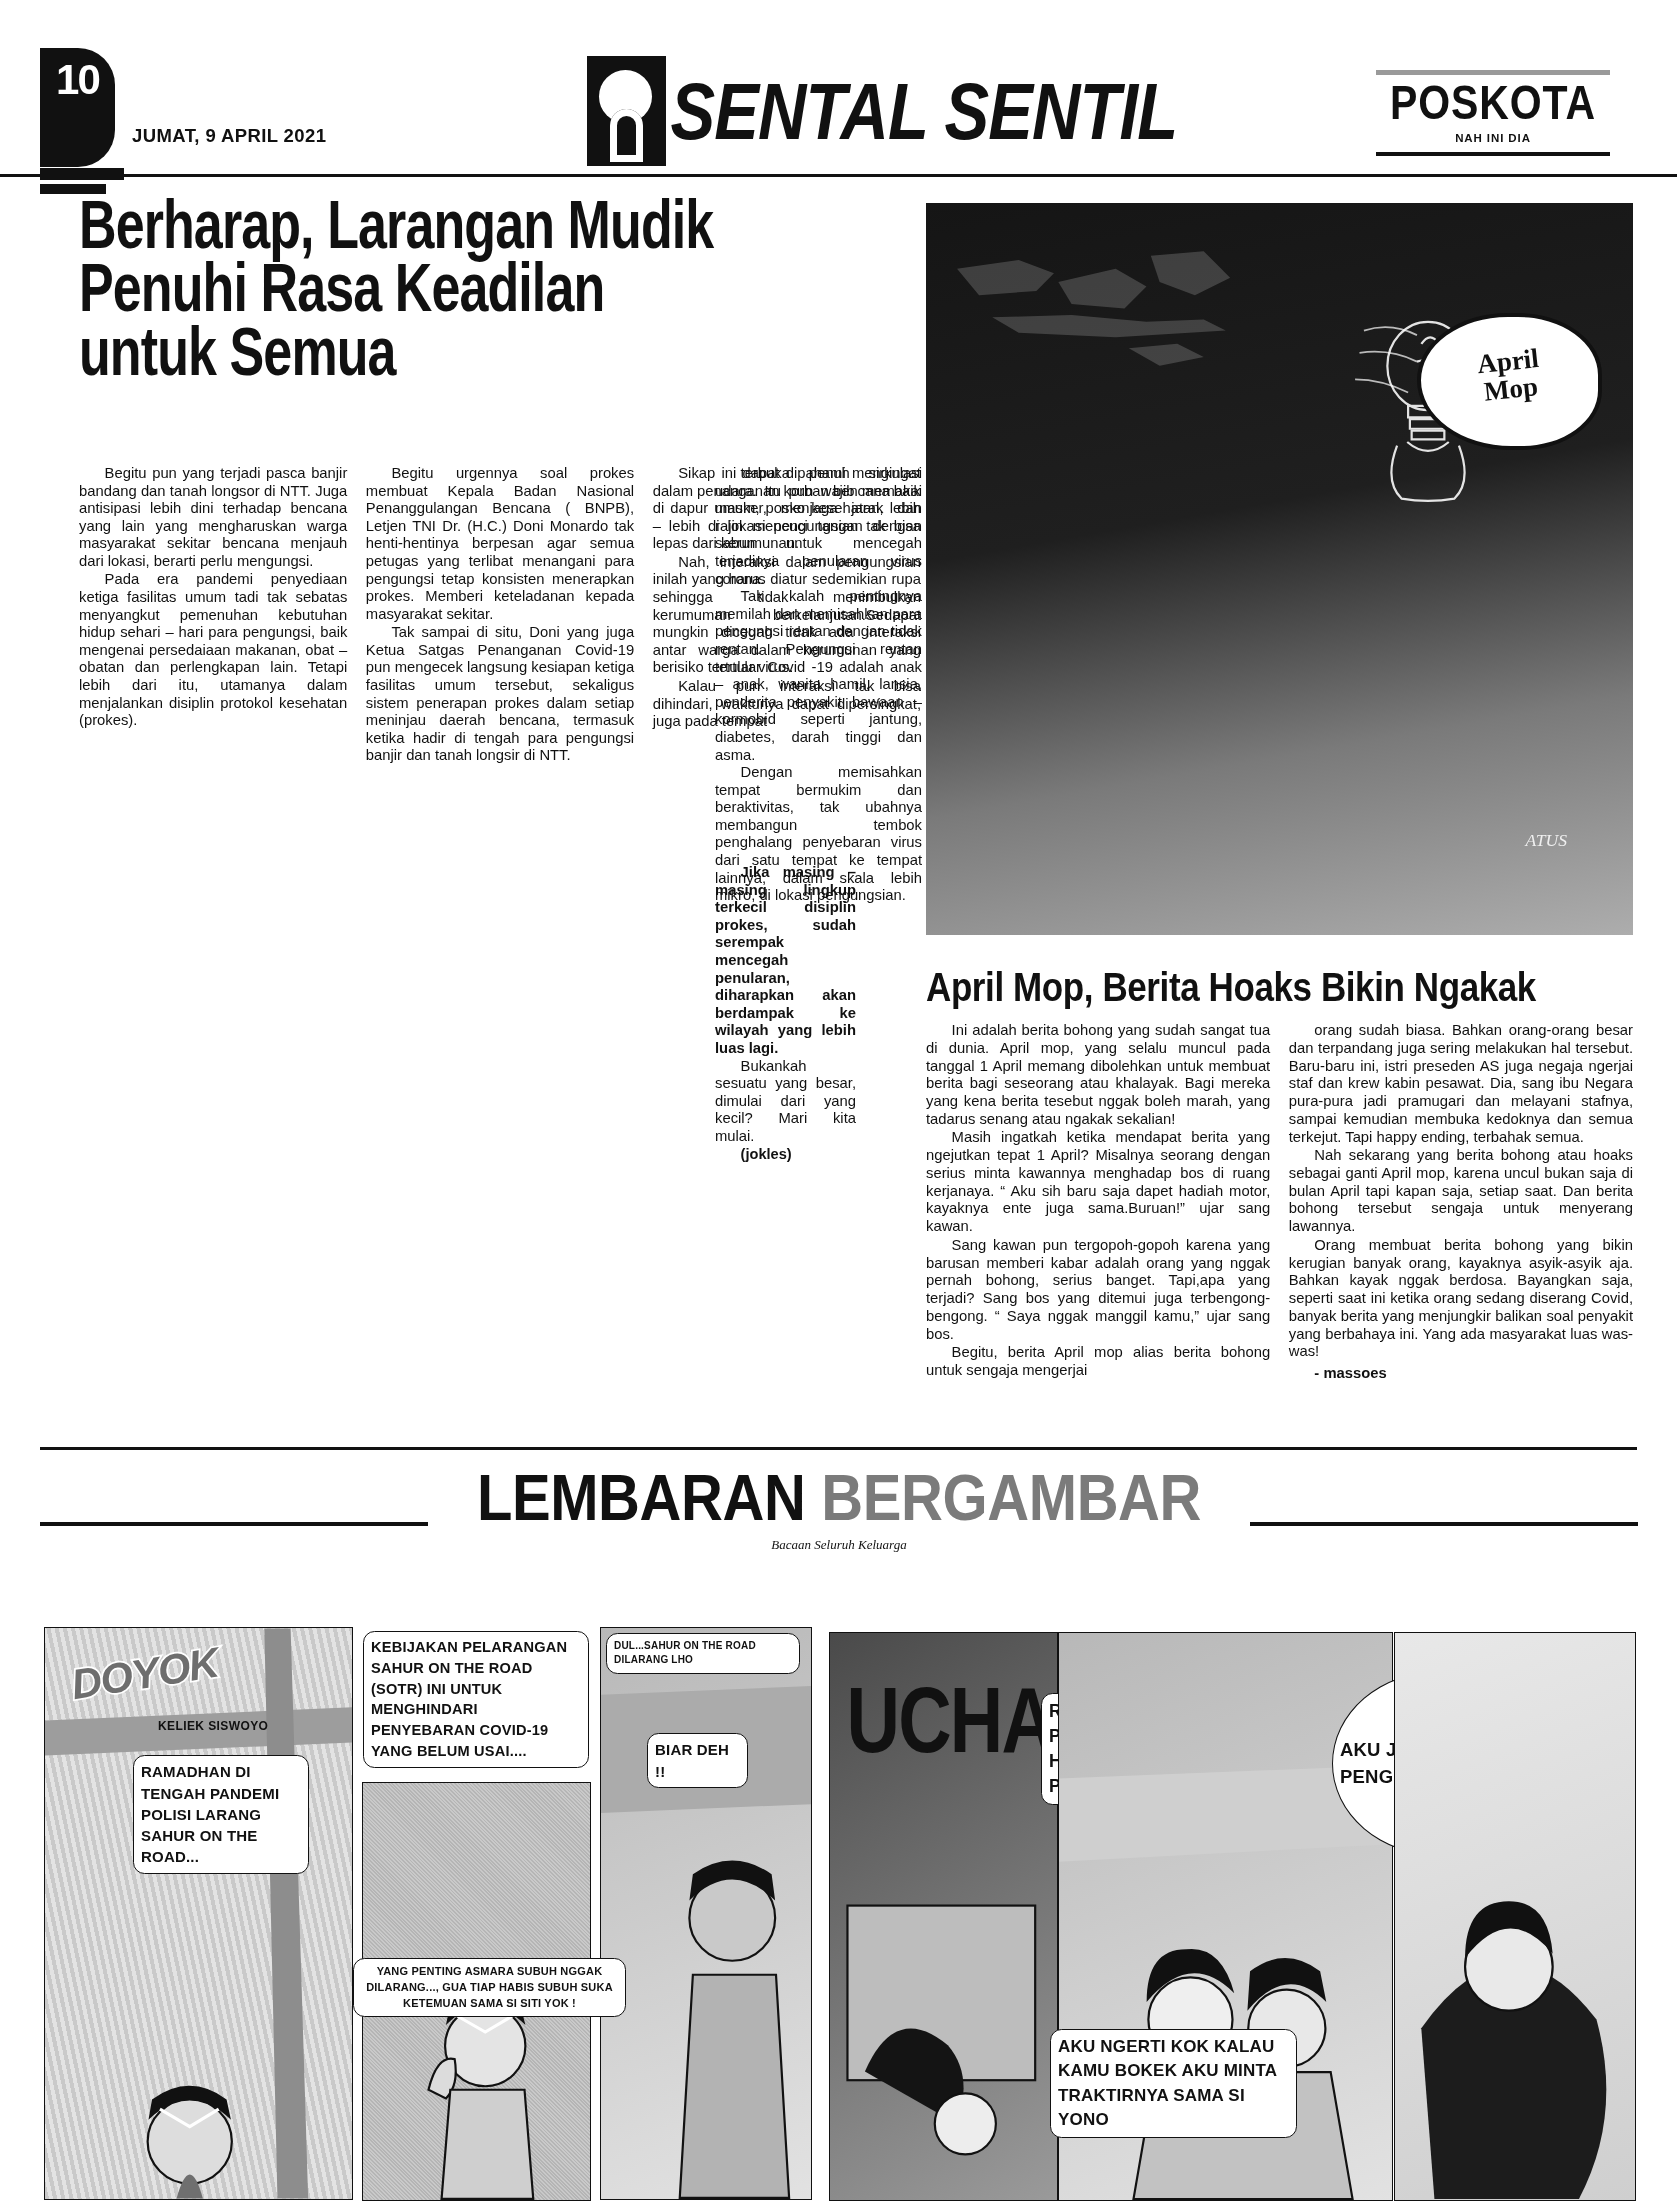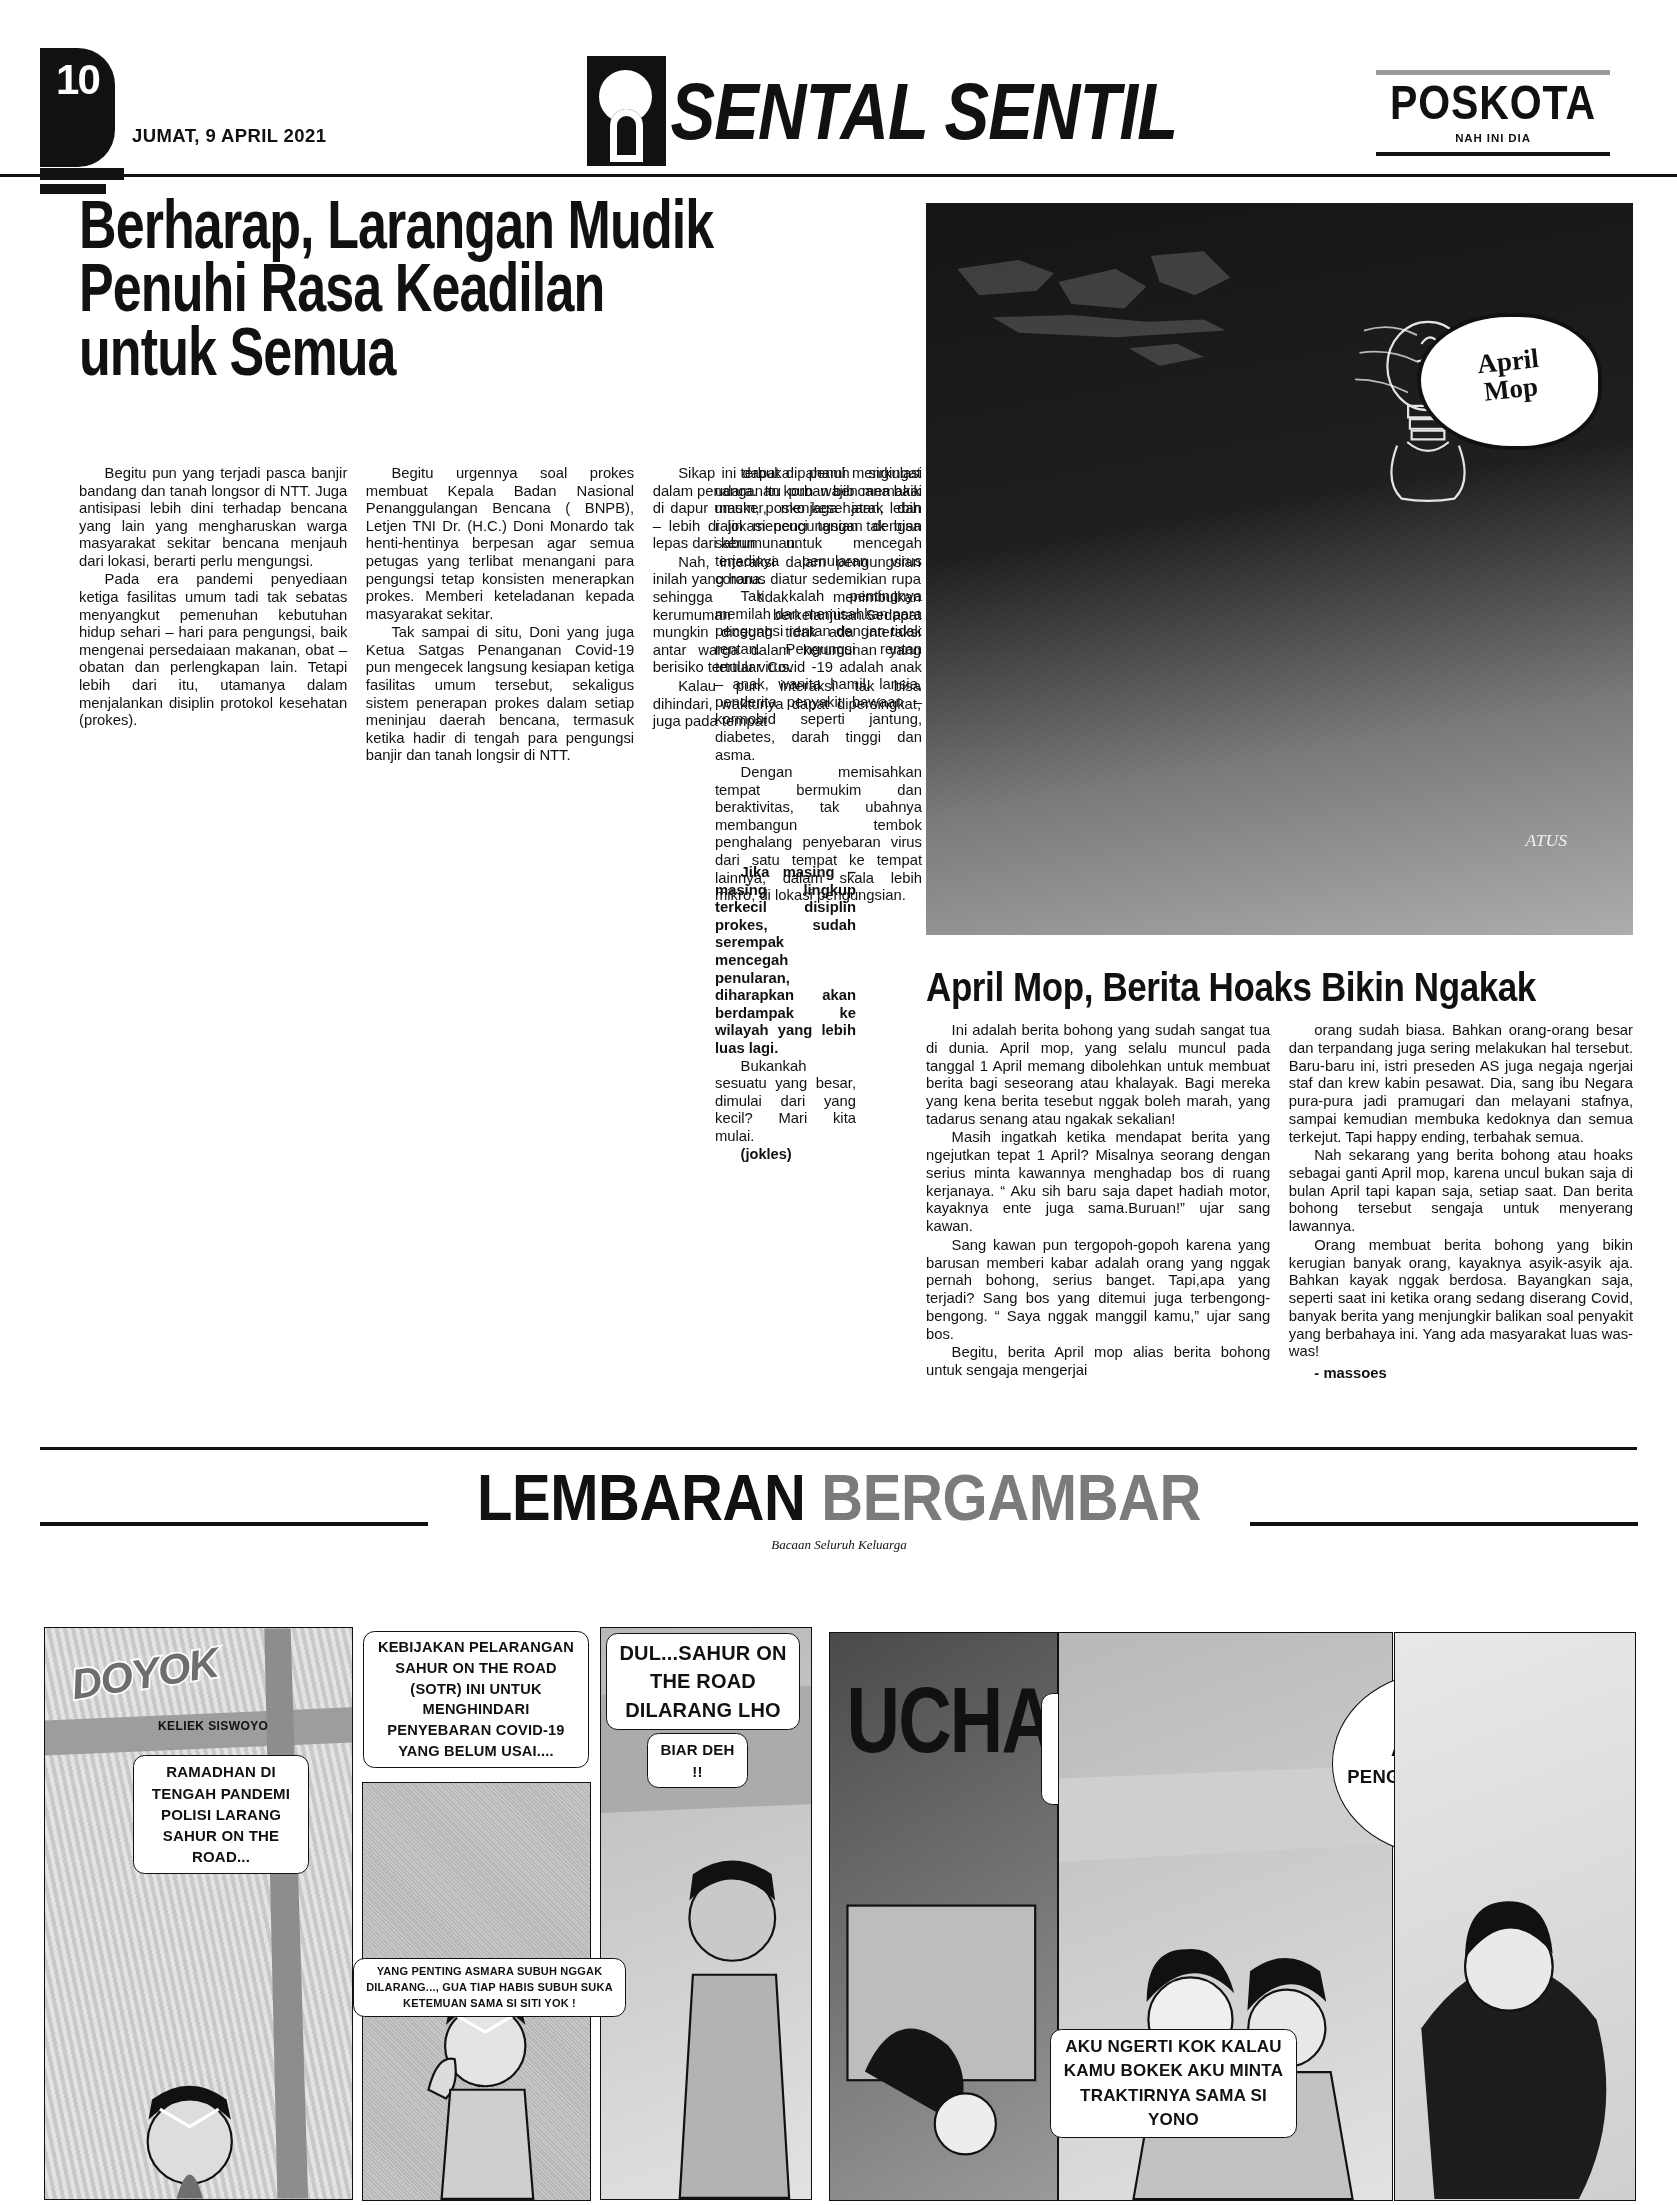--- a/index.html
+++ b/index.html
@@ -95,21 +95,21 @@
   .comic { position:absolute; background:#fff; }
   .panel { position:absolute; border:1.8px solid #111; overflow:hidden;
       background:#d7d7d7; }
   .panel.dark { background:linear-gradient(150deg,#4a4a4a,#9a9a9a); }
   .panel.mid  { background:linear-gradient(160deg,#b8b8b8,#e2e2e2); }
   .panel.light{ background:linear-gradient(160deg,#e8e8e8,#cfcfcf); }
   .panel.noise{ background:repeating-linear-gradient(45deg,#b5b5b5 0 1.3px,#c9c9c9 1.3px 2.6px); }
   .panel.stripe{ background:repeating-linear-gradient(0deg,#c4c4c4 0 3.1px,#dcdcdc 3.1px 6.2px); }
 
   .balloon { position:absolute; background:#fff; border:1.8px solid #111; border-radius:11.5px;
-      padding:5.3px 7px; text-align:center; font-weight:bold; color:#111; line-height:1.42;
+      padding:5.3px 7px; text-align:left; font-weight:bold; color:#111; line-height:1.42;
       font-family:"Liberation Sans", sans-serif; letter-spacing:0.2px; }
   .balloon.oval { border-radius:50%; }
 
   .logo-doyok { position:absolute; font-size:42px; font-weight:bold; font-style:italic;
       color:#6e6e6e; -webkit-text-stroke:3.5px #fff; paint-order:stroke fill;
       letter-spacing:-1.3px; transform:rotate(-9deg); }
   .logo-credit { position:absolute; font-size:12px; font-weight:bold; color:#111;
       letter-spacing:0.4px; }
   .logo-ucha { position:absolute; font-size:74px; font-weight:bold; color:#111;
       letter-spacing:-1.8px; transform:scaleY(1.25); transform-origin:left top; }
@@ -264,21 +264,21 @@
   </div>
 
   <div class="panel mid" style="left:556px;top:4.4px;width:212px;height:573px;">
     <svg viewBox="0 0 480 1300" style="position:absolute;inset:0;width:100%;height:100%">
       <path d="M0 150 L480 130 L480 400 L0 420 Z" fill="#ababab"></path>
       <circle cx="300" cy="660" r="98" fill="#c9c9c9" stroke="#111" stroke-width="5"></circle>
       <path d="M202 620 q98 -96 196 0 l-8 -60 q-90 -62 -180 0 z" fill="#111"></path>
       <path d="M210 790 L400 790 L430 1300 L180 1300 Z" fill="#b3b3b3" stroke="#111" stroke-width="5"></path>
     </svg>
   </div>
-  <div class="balloon" style="left:562px;top:9.7px;width:194px;font-size:20px;">DUL...SAHUR ON THE ROAD DILARANG LHO</div>
+  <div class="balloon" style="left:562px;top:9.7px;width:194px;font-size:10px;">DUL...SAHUR ON THE ROAD DILARANG LHO</div>
   <div class="balloon" style="left:603px;top:110px;width:101px;font-size:15px;">BIAR DEH !!</div>
 
   <div class="balloon" style="left:309px;top:335px;width:273px;font-size:11px;text-align:center;">YANG PENTING ASMARA SUBUH NGGAK DILARANG..., GUA TIAP HABIS SUBUH SUKA KETEMUAN  SAMA SI SITI YOK !</div>
 </div>
 
 <div class="comic" style="left:829px;top:1614px;width:807px;height:595px;">
   <div class="panel dark" style="left:0;top:17.6px;width:229px;height:569px;">
     <svg viewBox="0 0 520 1290" style="position:absolute;inset:0;width:100%;height:100%">
       <rect x="40" y="620" width="430" height="400" fill="#bdbdbd" stroke="#111" stroke-width="5"></rect>
       <path d="M80 1000 q70 -160 190 -60 q60 70 20 180 z" fill="#141414"></path>

